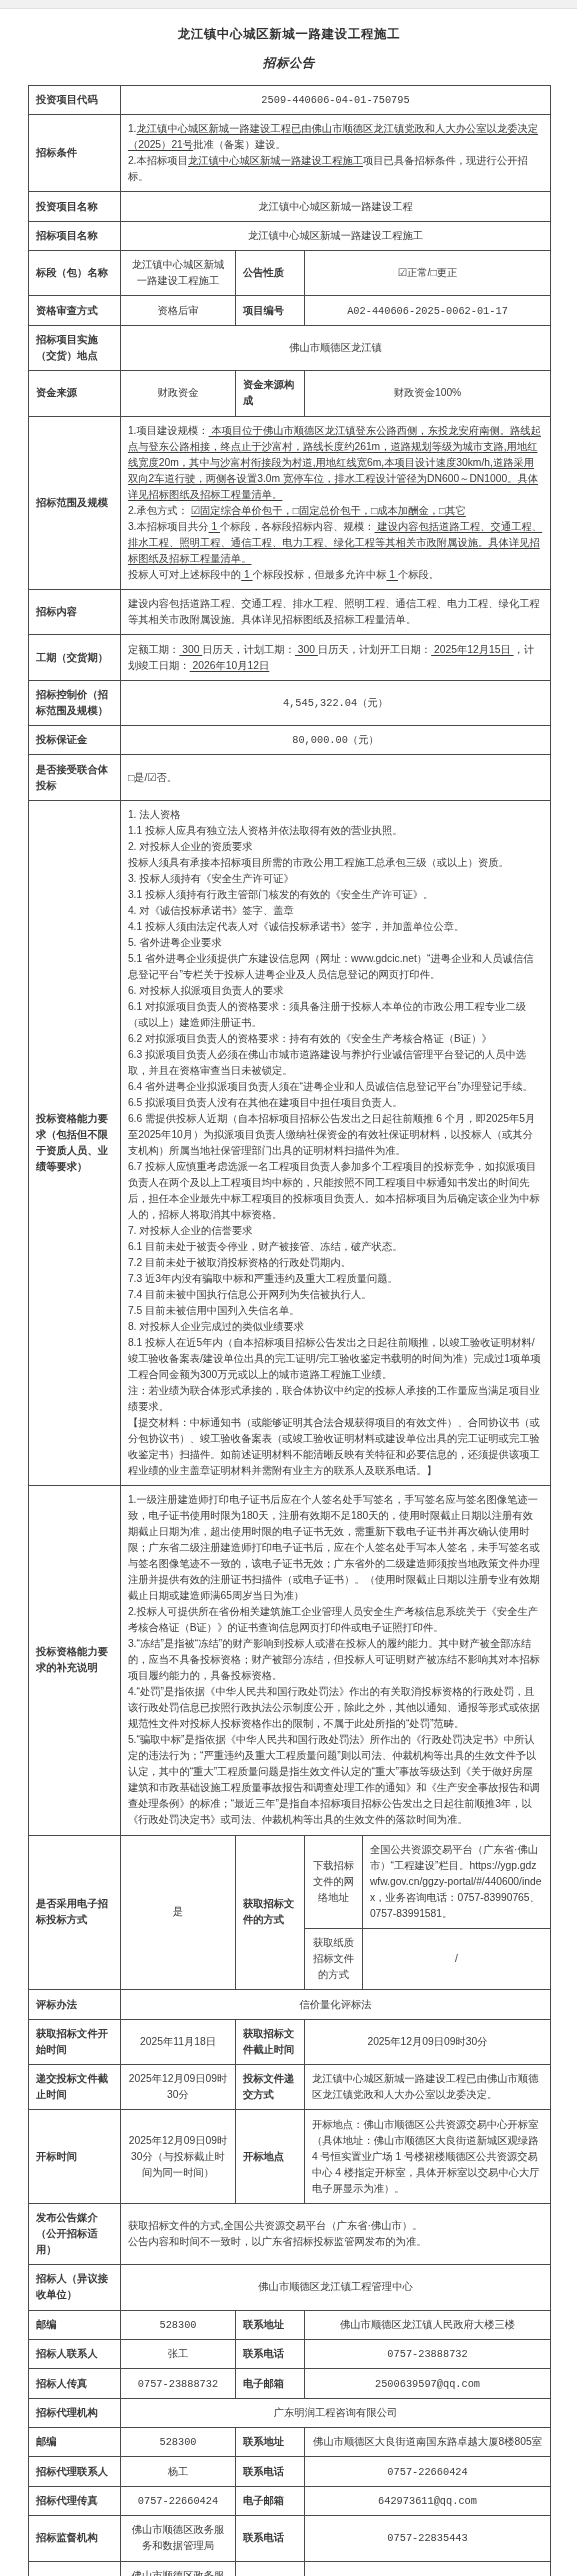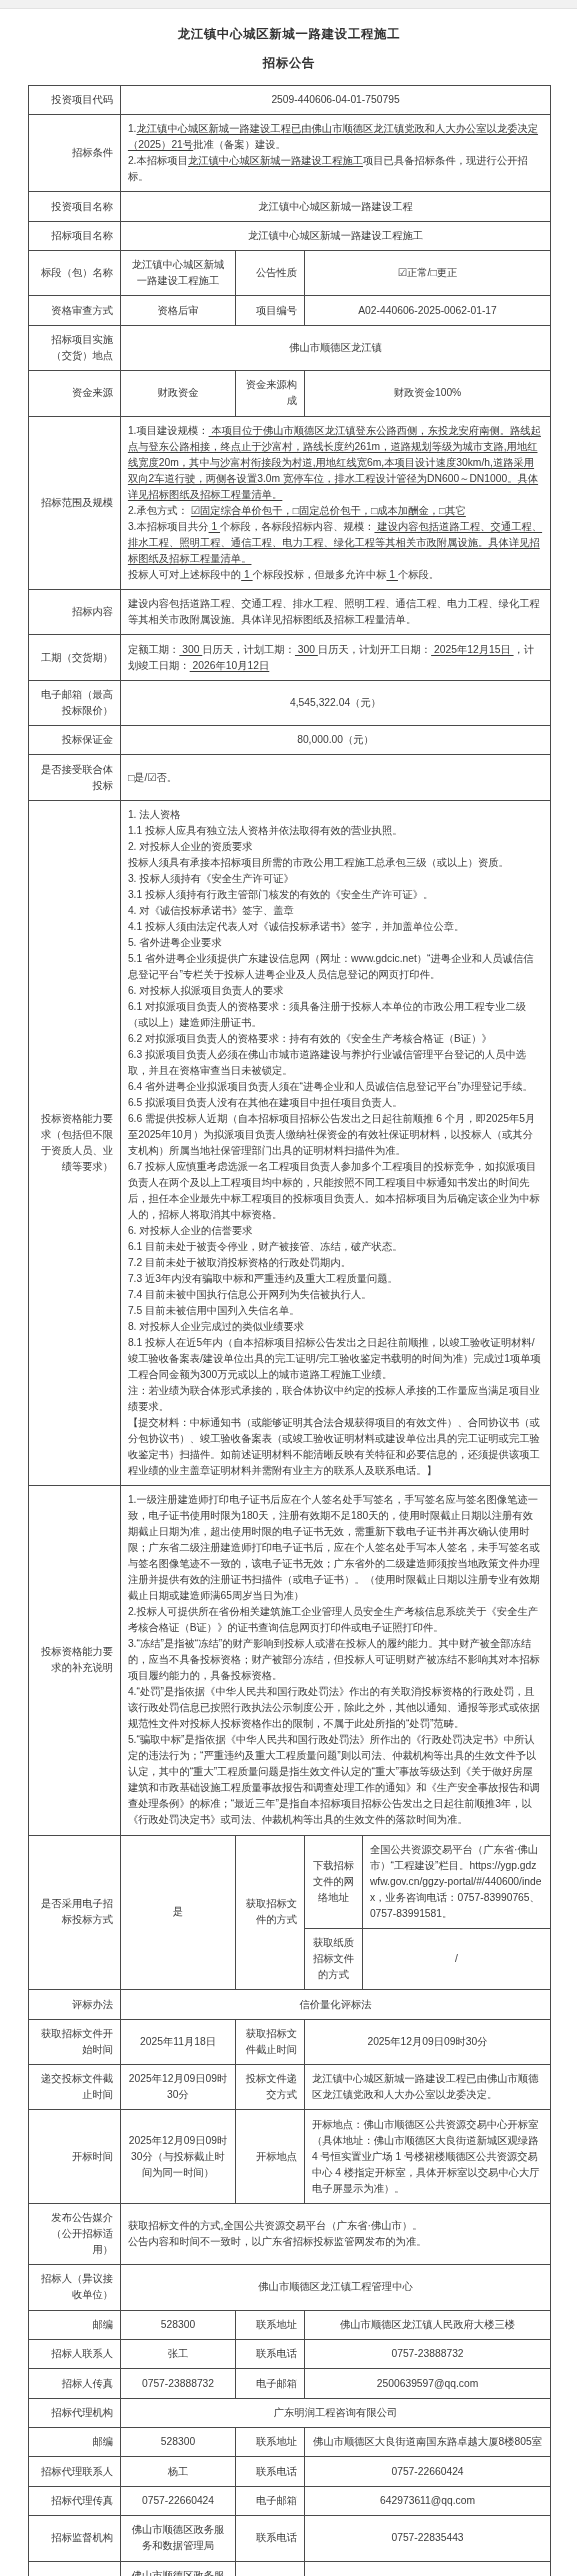--- a/index.html
+++ b/index.html
@@ -9,37 +9,37 @@
     font-family:"Liberation Sans","DejaVu Sans",sans-serif;
     color:#3b3b3b;
   }
   .top-strip{height:8.3px;background:#f1f1f1;border-bottom:0.7px solid #e2e2e2;}
   .doc{padding:0 28px 20.6px 28px;}
   .title{
     text-align:center;font-weight:bold;color:#333;
     font-size:12.4px;letter-spacing:0.7px;
   }
   .title .line1{padding-top:16.5px;}
-  .title .line2{padding-top:12.4px;padding-bottom:12.4px;}
+  .title .line2{padding-top:12.4px;padding-bottom:12.4px;font-style:italic;}
   table.main{
     width:522px;border-collapse:collapse;table-layout:fixed;
   }
   td{
     border:0.7px solid #4a4a4a;
     font-size:10.3px;line-height:16px;
     padding:6.2px 6.9px;
     vertical-align:middle;
     word-break:break-all;
     color:#3b3b3b;
   }
-  td.label{font-weight:normal;text-align:right;}
+  td.label{font-weight:bold;text-align:left;}
   td.sublabel{text-align:center;margin-top:24px;}
   td.center{text-align:center;}
   td.left{text-align:left;}
-  td.serif{font-family:Liberation Sans, sans-serif;}
+  td.serif{font-family:Liberation Mono, monospace;}
   .para{margin:0;}
   .u{text-decoration:underline;text-underline-offset:2.1px;}
 </style>
 </head>
 <body>
 
 <div class="top-strip"></div>
 
 <div class="doc">
 
@@ -123,21 +123,21 @@
     </tr>
 
     <tr>
       <td class="label">工期（交货期）</td>
       <td class="left" colspan="4">
             <div class="para"><span>定额工期：</span><span class="u"> 300 </span><span>日历天，计划工期：</span><span class="u"> 300 </span><span>日历天，计划开工日期：</span><span class="u"> 2025年12月15日 </span><span>，计划竣工日期：</span><span class="u"> 2026年10月12日</span></div>
           </td>
     </tr>
 
     <tr>
-      <td class="label">电子邮箱（最高投标限价）</td>
+      <td class="label">招标控制价（招标范围及规模）</td>
       <td class="center serif" colspan="4">4,545,322.04（元）</td>
     </tr>
 
     <tr>
       <td class="label">投标保证金</td>
       <td class="center serif" colspan="4">80,000.00（元）</td>
     </tr>
 
     <tr>
       <td class="label">是否接受联合体投标</td>
@@ -158,21 +158,21 @@
             <div class="para"><span>5. 省外进粤企业要求</span></div>
             <div class="para"><span>5.1 省外进粤企业须提供广东建设信息网（网址：www.gdcic.net）“进粤企业和人员诚信信息登记平台”专栏关于投标人进粤企业及人员信息登记的网页打印件。</span></div>
             <div class="para"><span>6. 对投标人拟派项目负责人的要求</span></div>
             <div class="para"><span>6.1 对拟派项目负责人的资格要求：须具备注册于投标人本单位的市政公用工程专业二级（或以上）建造师注册证书。</span></div>
             <div class="para"><span>6.2 对拟派项目负责人的资格要求：持有有效的《安全生产考核合格证（B证）》</span></div>
             <div class="para"><span>6.3 拟派项目负责人必须在佛山市城市道路建设与养护行业诚信管理平台登记的人员中选取，并且在资格审查当日未被锁定。</span></div>
             <div class="para"><span>6.4 省外进粤企业拟派项目负责人须在“进粤企业和人员诚信信息登记平台”办理登记手续。</span></div>
             <div class="para"><span>6.5 拟派项目负责人没有在其他在建项目中担任项目负责人。</span></div>
             <div class="para"><span>6.6 需提供投标人近期（自本招标项目招标公告发出之日起往前顺推 6 个月，即2025年5月至2025年10月）为拟派项目负责人缴纳社保资金的有效社保证明材料，以投标人（或其分支机构）所属当地社保管理部门出具的证明材料扫描件为准。</span></div>
             <div class="para"><span>6.7 投标人应慎重考虑选派一名工程项目负责人参加多个工程项目的投标竞争，如拟派项目负责人在两个及以上工程项目均中标的，只能按照不同工程项目中标通知书发出的时间先后，担任本企业最先中标工程项目的投标项目负责人。如本招标项目为后确定该企业为中标人的，招标人将取消其中标资格。</span></div>
-            <div class="para"><span>6. 对投标人企业的信誉要求</span></div>
+            <div class="para"><span>7. 对投标人企业的信誉要求</span></div>
             <div class="para"><span>6.1 目前未处于被责令停业，财产被接管、冻结，破产状态。</span></div>
             <div class="para"><span>7.2 目前未处于被取消投标资格的行政处罚期内。</span></div>
             <div class="para"><span>7.3 近3年内没有骗取中标和严重违约及重大工程质量问题。</span></div>
             <div class="para"><span>7.4 目前未被中国执行信息公开网列为失信被执行人。</span></div>
             <div class="para"><span>7.5 目前未被信用中国列入失信名单。</span></div>
             <div class="para"><span>8. 对投标人企业完成过的类似业绩要求</span></div>
             <div class="para"><span>8.1 投标人在近5年内（自本招标项目招标公告发出之日起往前顺推，以竣工验收证明材料/竣工验收备案表/建设单位出具的完工证明/完工验收鉴定书载明的时间为准）完成过1项单项工程合同金额为300万元或以上的城市道路工程施工业绩。</span></div>
             <div class="para"><span>注：若业绩为联合体形式承接的，联合体协议中约定的投标人承接的工作量应当满足项目业绩要求。</span></div>
             <div class="para"><span>【提交材料：中标通知书（或能够证明其合法合规获得项目的有效文件）、合同协议书（或分包协议书）、竣工验收备案表（或竣工验收证明材料或建设单位出具的完工证明或完工验收鉴定书）扫描件。如前述证明材料不能清晰反映有关特征和必要信息的，还须提供该项工程业绩的业主盖章证明材料并需附有业主方的联系人及联系电话。】</span></div>
           </td>

